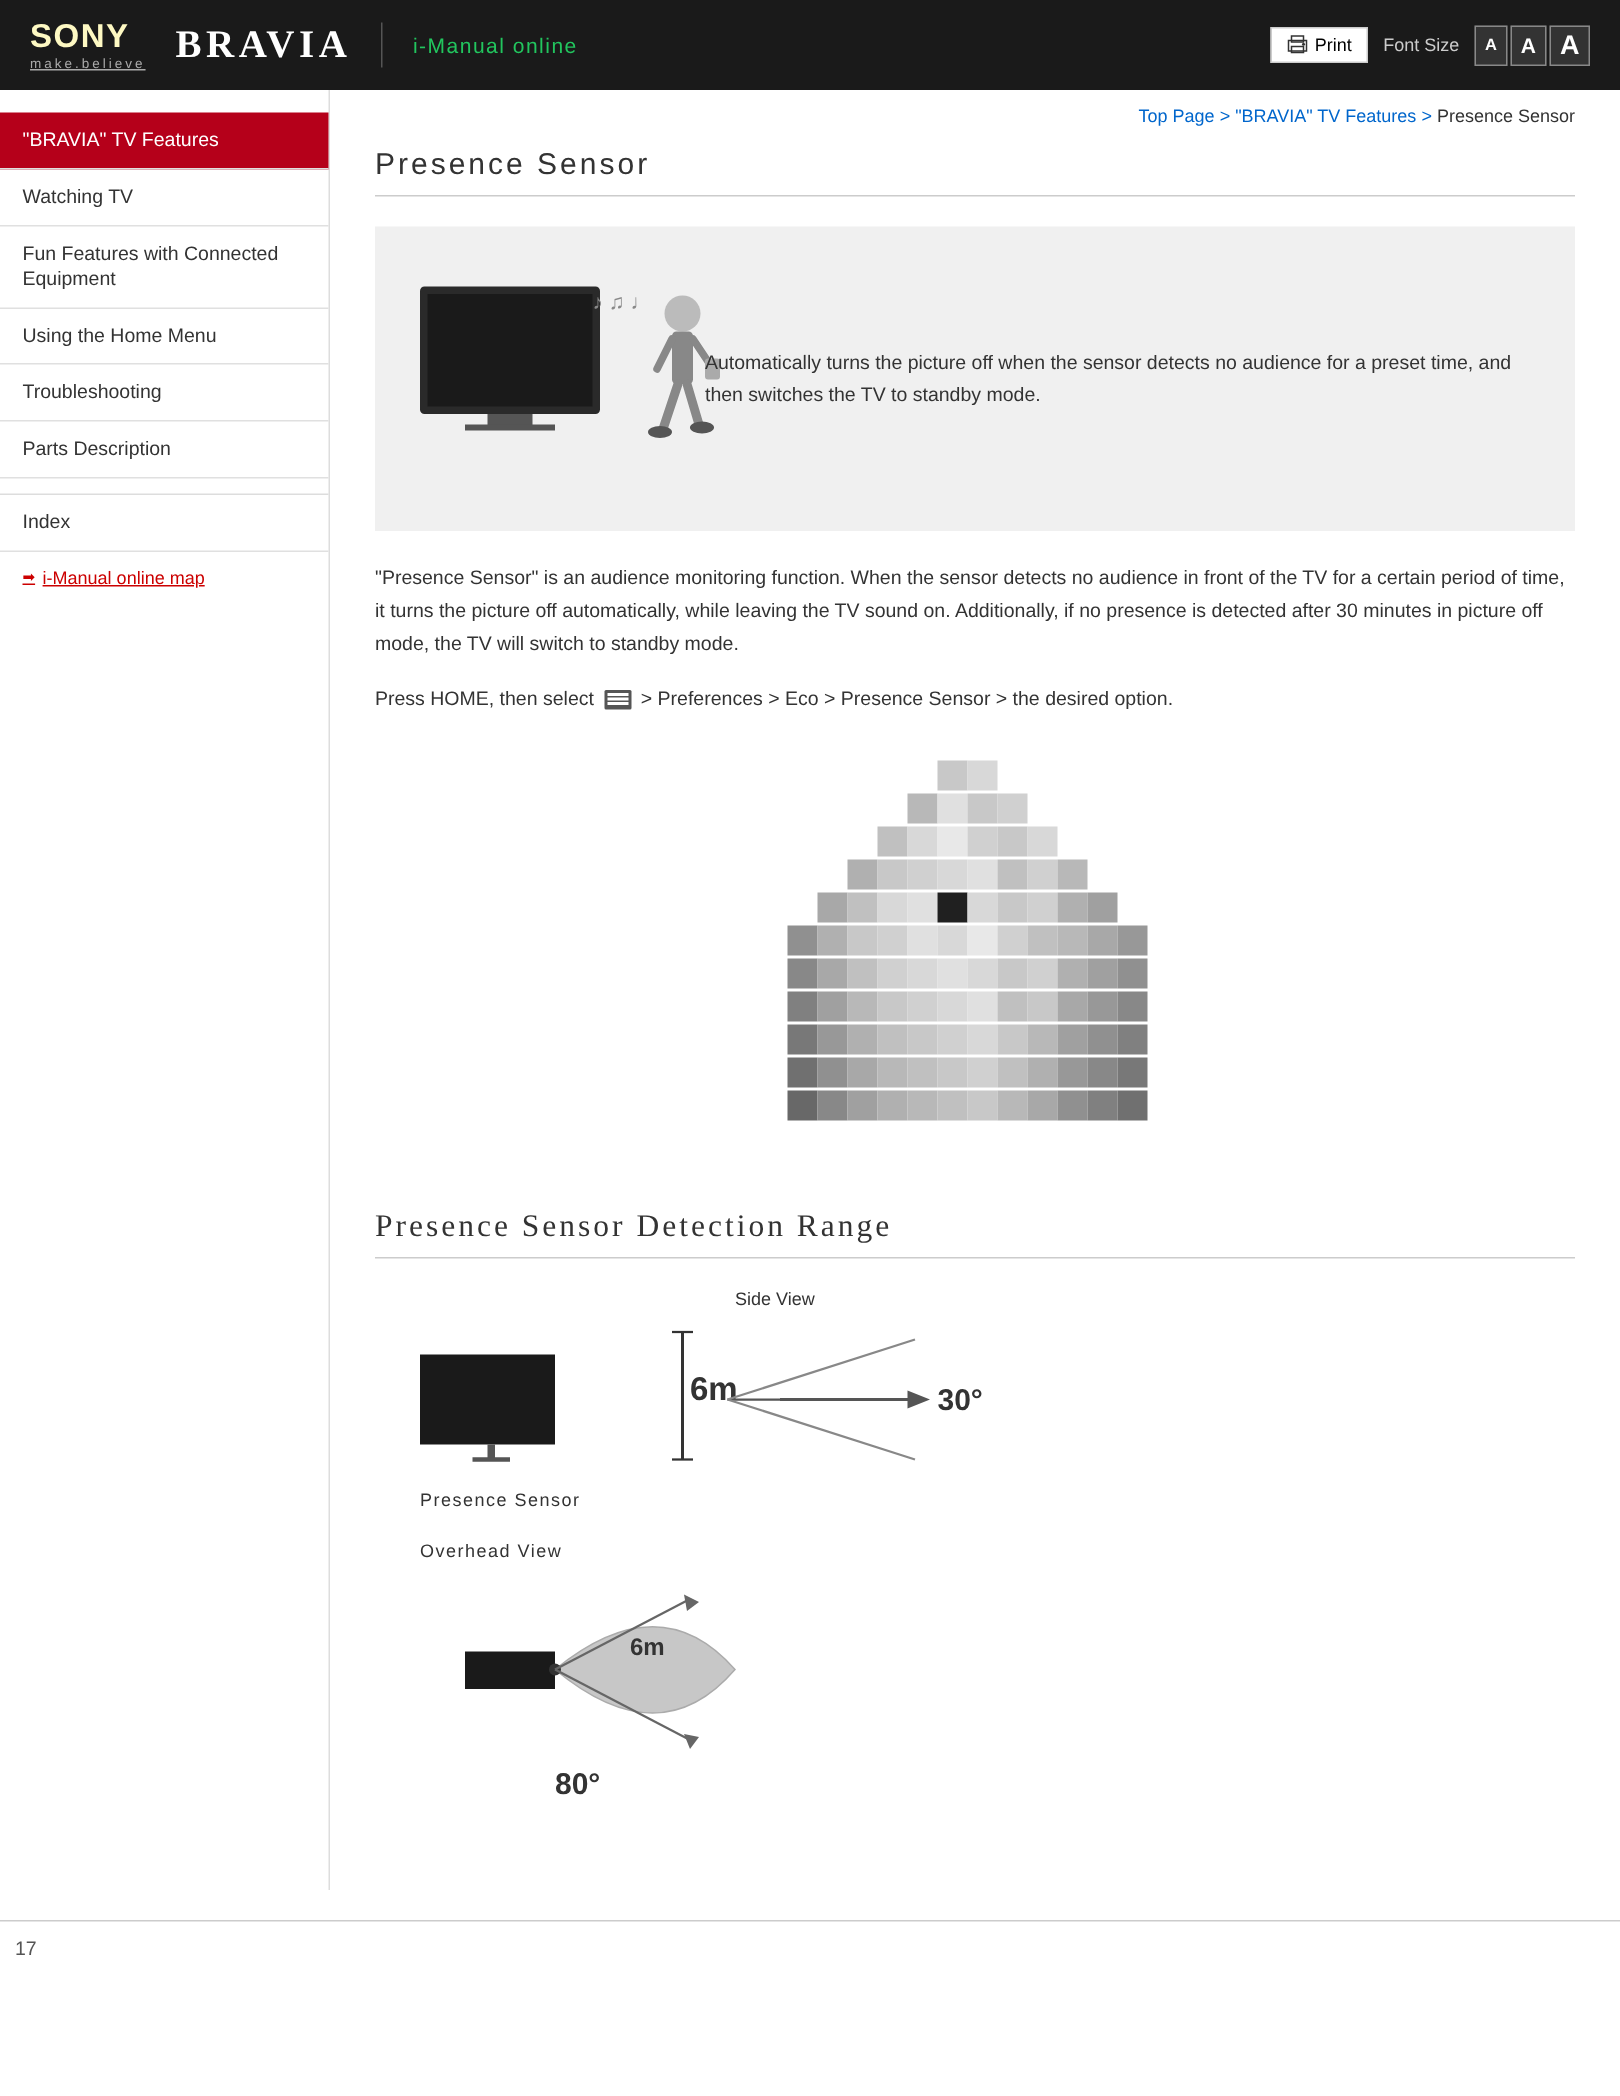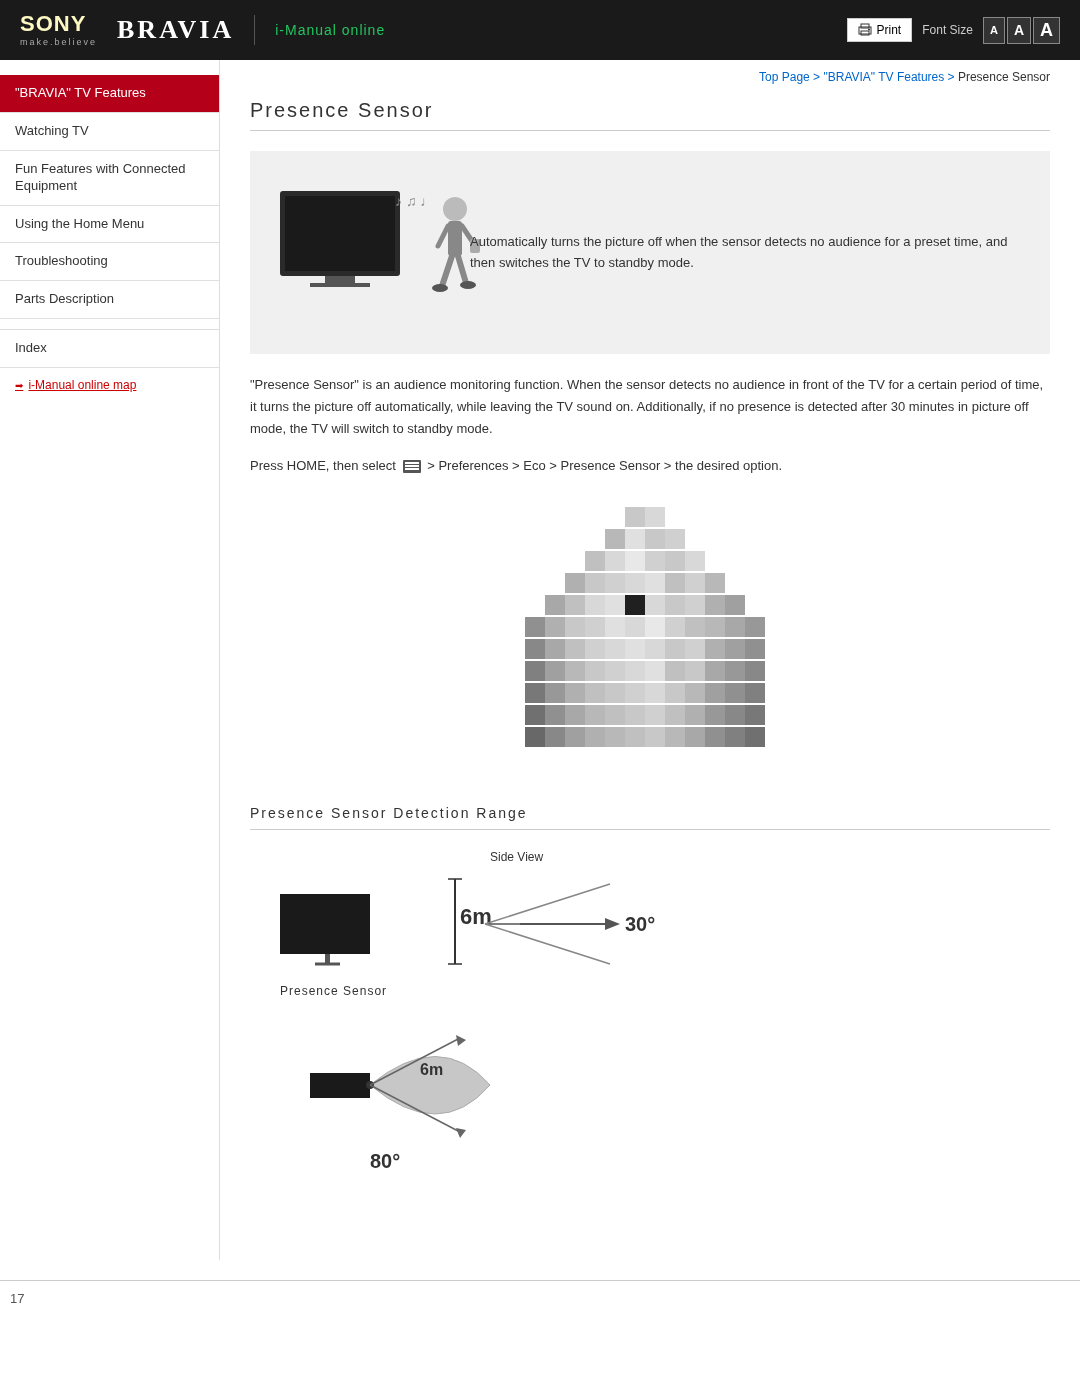--- a/index.html
+++ b/index.html
@@ -31,20 +31,21 @@
       font-weight: bold;
       letter-spacing: 1px;
       line-height: 1;
     }
     .sony-tagline {
       color: #aaa;
       font-size: 9px;
       letter-spacing: 2px;
       display: block;
       margin-top: 2px;
+      text-decoration: underline;
     }
     .bravia-text {
       color: #fff;
       font-size: 26px;
       font-weight: bold;
       letter-spacing: 3px;
       font-family: 'Times New Roman', serif;
       border-right: 1px solid #555;
       padding-right: 20px;
     }
@@ -182,26 +183,27 @@
 
     
     .body-text {
       font-size: 13px;
       line-height: 1.7;
       margin-bottom: 15px;
     }
 
     
     .detection-title {
-      font-size: 14px;
+      font-size: 21px;
       font-weight: normal;
       letter-spacing: 2px;
       border-bottom: 1px solid #ccc;
       padding-bottom: 8px;
       margin: 25px 0 20px 0;
+      font-family: Liberation Serif, serif;
     }
 
     
     .detection-diagrams {
       display: flex;
       flex-direction: column;
       gap: 20px;
       padding-left: 20px;
     }
 
@@ -463,20 +465,21 @@
 
           <line x1="250" y1="55" x2="340" y2="55" stroke="#555" stroke-width="2"></line>
           <polygon points="335,49 350,55 335,61" fill="#555"></polygon>
 
           <text x="355" y="62" font-size="20" font-weight="bold" fill="#333">30°</text>
         </svg>
         <span style="font-size:12px; letter-spacing:1px; margin-left:10px;">Presence Sensor</span>
       </div>
 
       <div style="display:flex; flex-direction:column; gap:5px;">
+        <span style="font-size:12px; letter-spacing:1px; margin-left:10px;">Overhead View</span>
         <svg width="300" height="160" viewBox="0 0 300 160">
 
           <rect x="40" y="55" width="60" height="25" fill="#1a1a1a"></rect>
 
           <path d="M 100 67 Q 170 10 220 67 Q 170 125 100 67 Z" fill="#b0b0b0" opacity="0.7" stroke="#888" stroke-width="1"></path>
 
           <circle cx="100" cy="67" r="4" fill="#333"></circle>
 
           <text x="150" y="57" font-size="16" font-weight="bold" fill="#333">6m</text>
 

